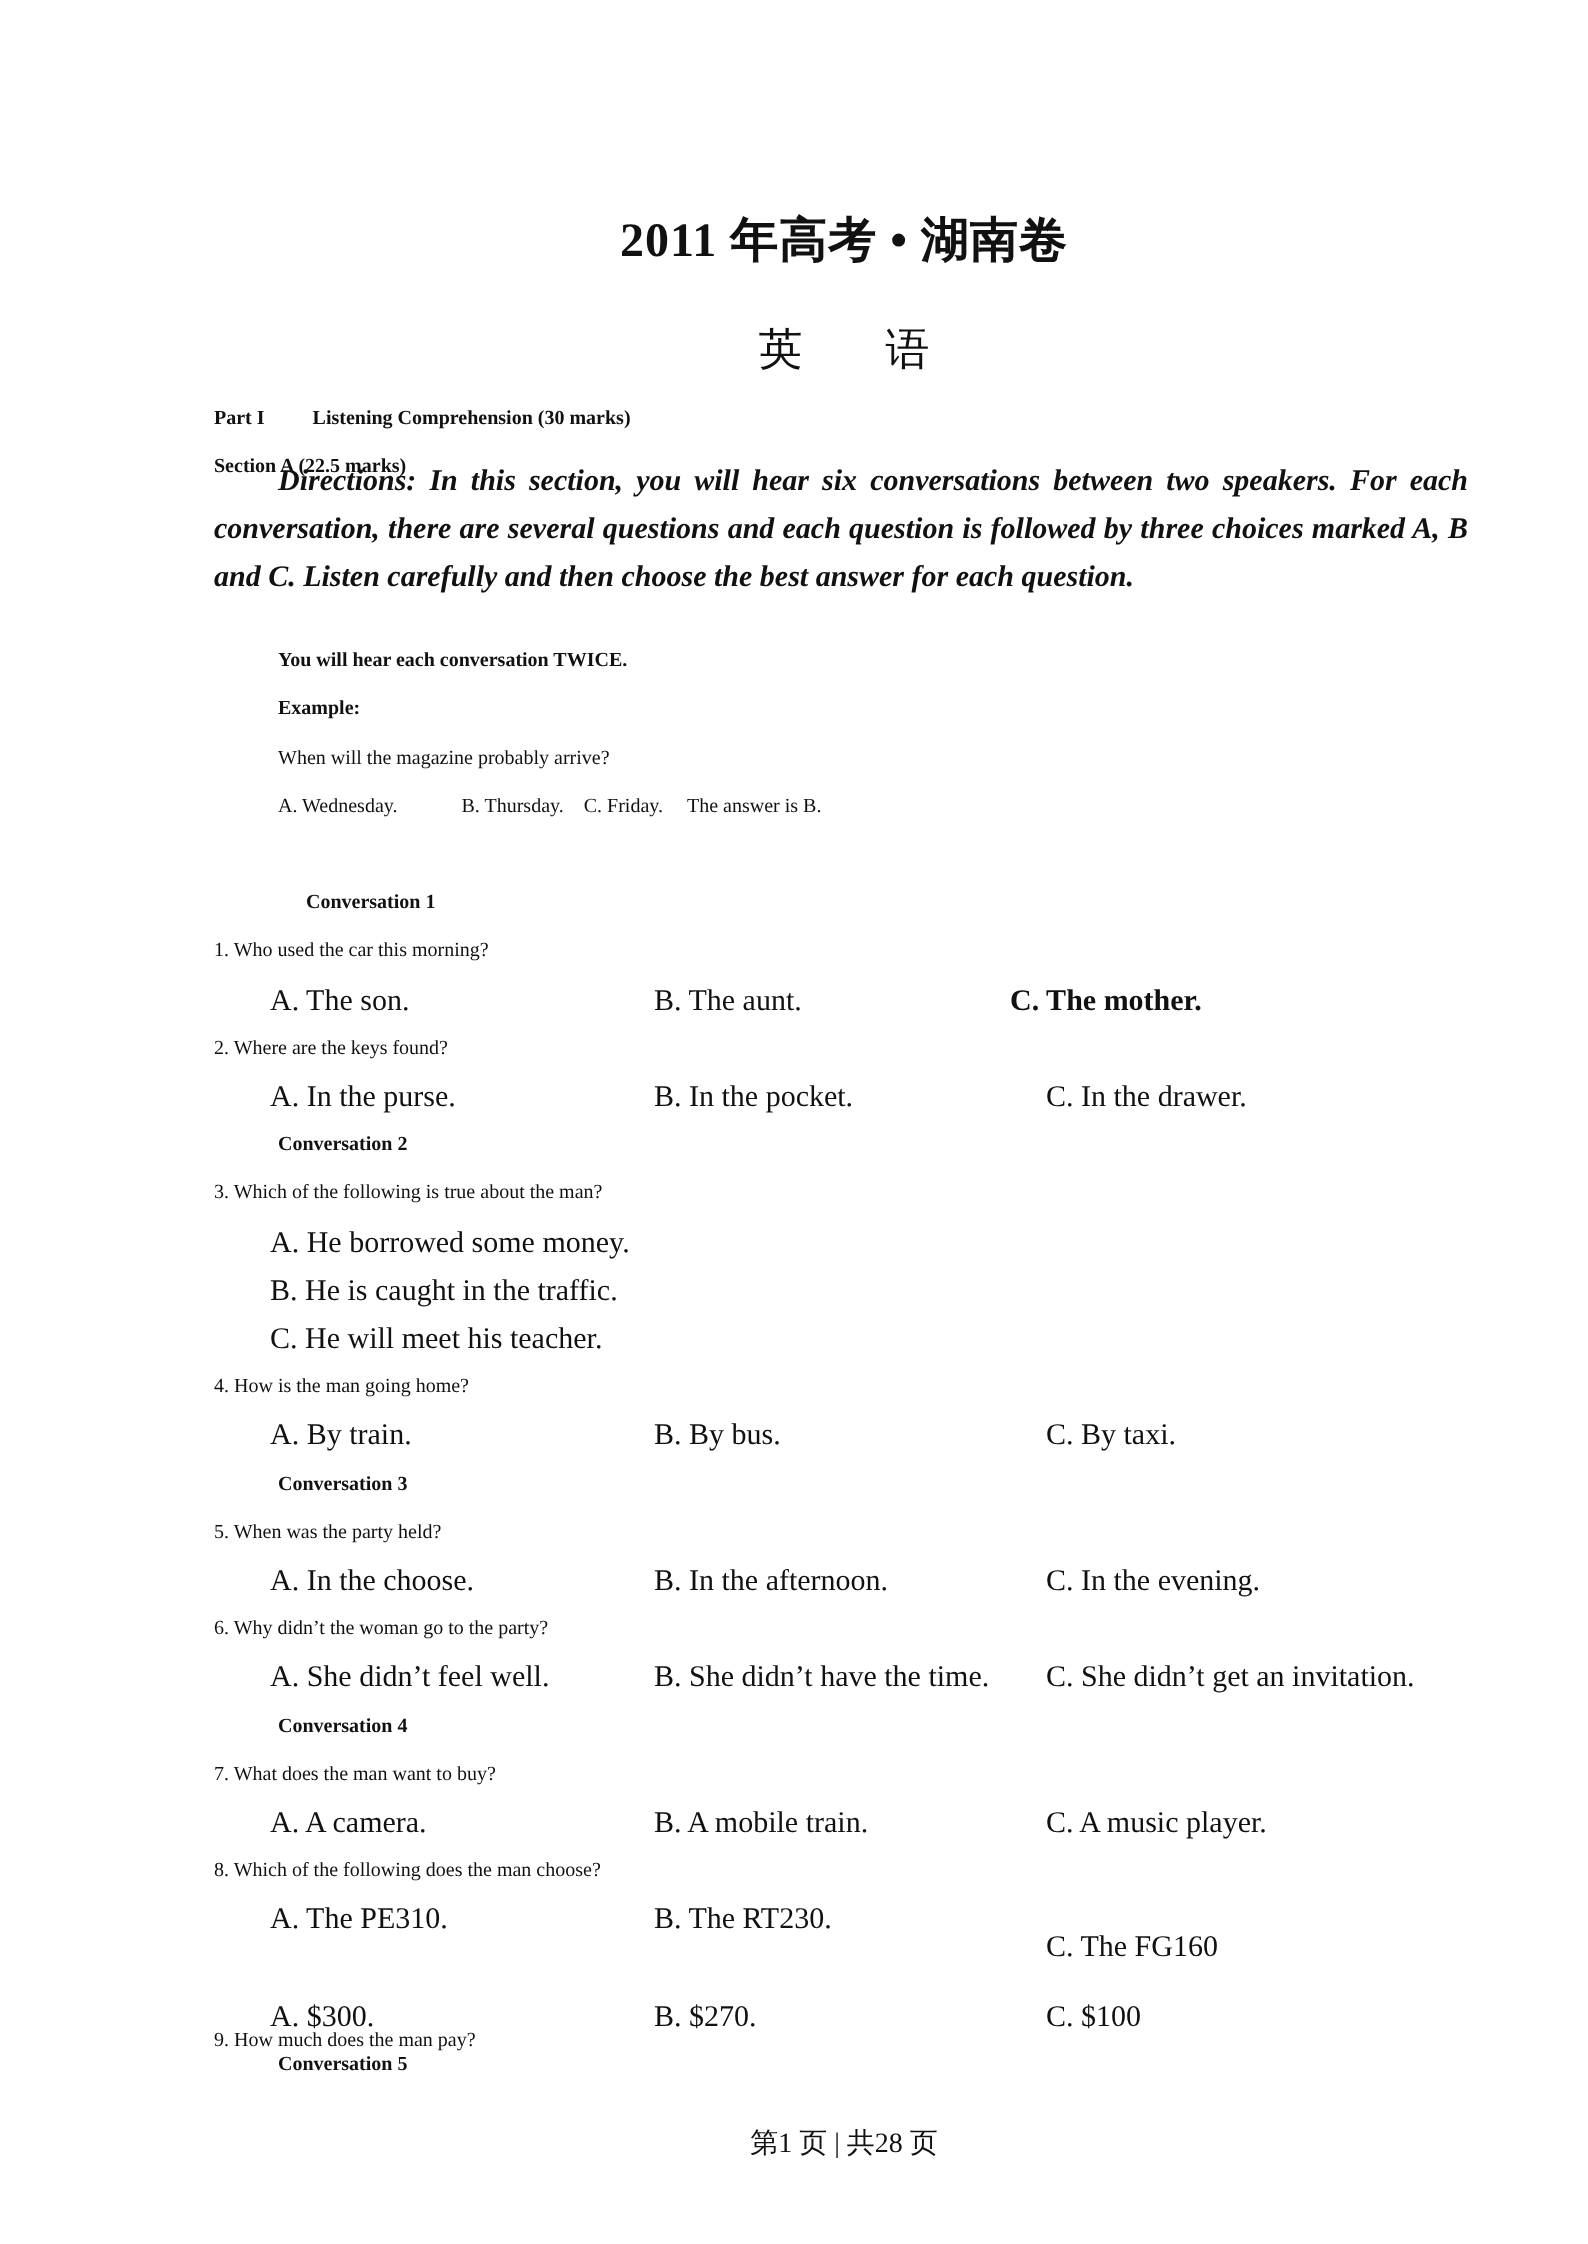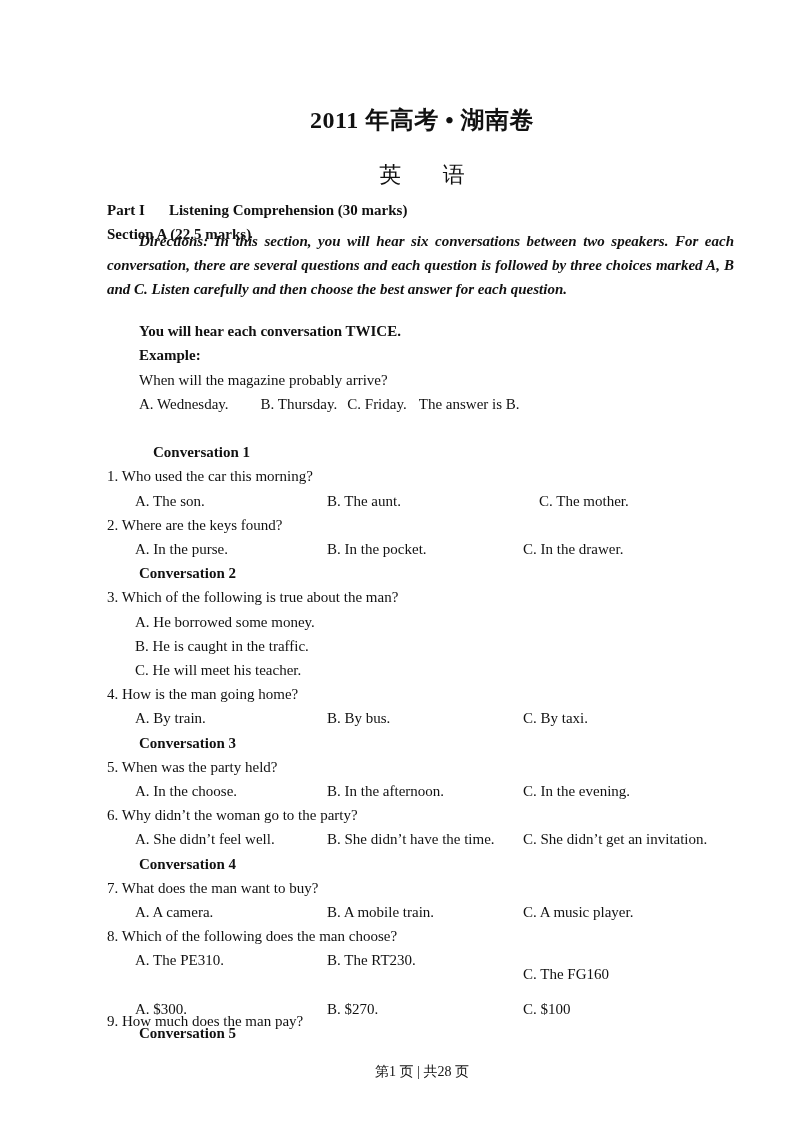--- a/index.html
+++ b/index.html
@@ -3,21 +3,21 @@
 <meta charset="utf-8">
 <style>
   html, body { margin: 0; padding: 0; background: #ffffff; }
   body { width: 794px; height: 1122px; position: relative; overflow: hidden;
          font-family: "Liberation Serif", "DejaVu Serif", serif; color: #111; }
   .title { position: absolute; top: 104px; left: 0; width: 844px; text-align: center;
            font-size: 24px; font-weight: bold; letter-spacing: 0.5px; }
   .subtitle { position: absolute; top: 160px; left: 0; width: 844px; text-align: center;
               font-size: 22px; }
   .subtitle span { display: inline-block; margin: 0 18px; }
-  .line { position: absolute; left: 107px; font-size: 15px; line-height: 18px; white-space: nowrap; }
+  .line { position: absolute; left: 107px; font-size: 10px; line-height: 18px; white-space: nowrap; }
   .b { font-weight: bold; }
   .bi { font-weight: bold; }
   .ind { left: 139px; }
   .opt { position: absolute; font-size: 15px; line-height: 18px; white-space: nowrap; }
   .justify { position: absolute; left: 107px; width: 627px; font-size: 15px; line-height: 24px;
              font-weight: bold; font-style: italic; text-align: justify; text-indent: 32px; }
   .footer { position: absolute; top: 1063px; left: 0; width: 844px; text-align: center; font-size: 14px; }
 </style>
 </head>
 <body>
@@ -39,21 +39,21 @@
 <div class="line bi ind" style="top:346px;">Example:</div>
 <div class="line ind" style="top:371px;">When will the magazine probably arrive?</div>
 <div class="line ind" style="top:395px;">
   <span>A. Wednesday.</span><span style="display:inline-block;width:32px;"></span><span>B. Thursday.</span><span style="display:inline-block;width:10px;"></span><span>C. Friday.</span><span style="display:inline-block;width:12px;"></span><span>The answer is B.</span>
 </div>
 
 <div class="line bi ind" style="top:443px;margin-left:14px;">Conversation 1</div>
 <div class="line" style="top:467px;">1. Who used the car this morning?</div>
 <div class="opt" style="top:492px;left:135px;">A. The son.</div>
 <div class="opt" style="top:492px;left:327px;">B. The aunt.</div>
-<div class="opt" style="top:492px;left:539px;">C. The mother.</div>
+<div class="opt" style="top:492px;left:505px;font-weight:bold;">C. The mother.</div>
 <div class="line" style="top:516px;">2. Where are the keys found?</div>
 <div class="opt" style="top:540px;left:135px;">A. In the purse.</div>
 <div class="opt" style="top:540px;left:327px;">B. In the pocket.</div>
 <div class="opt" style="top:540px;left:523px;">C. In the drawer.</div>
 
 <div class="line bi ind" style="top:564px;">Conversation 2</div>
 <div class="line" style="top:588px;">3. Which of the following is true about the man?</div>
 <div class="opt" style="top:613px;left:135px;">A. He borrowed some money.</div>
 <div class="opt" style="top:637px;left:135px;">B. He is caught in the traffic.</div>
 <div class="opt" style="top:661px;left:135px;">C. He will meet his teacher.</div>

